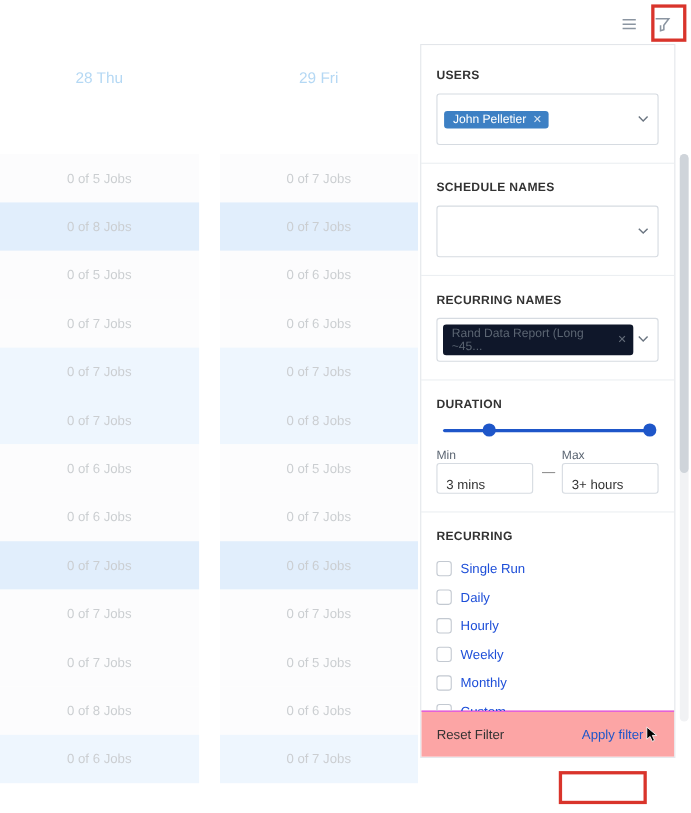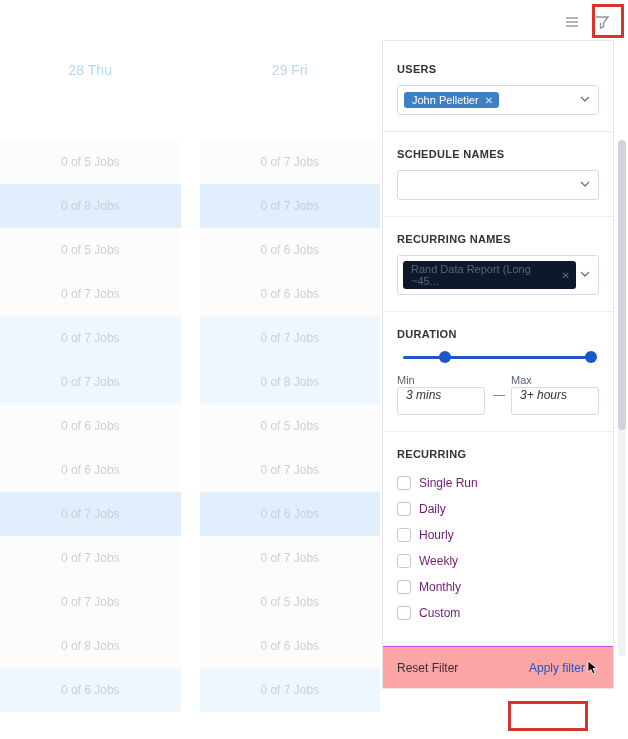--- a/index.html
+++ b/index.html
@@ -25,40 +25,40 @@
   .hl-apply  { bottom:8px; right:40px; width:80px; height:30px; }
 
   
   .panel { position:absolute; top:40px; right:14px; bottom:50px; width:232px; background:#fff; border:1px solid #e3e6ea; z-index:40; overflow:hidden; font-size:12px;padding-left:21px; }
   .panel-body { position:absolute; top:0; left:0; right:0; bottom:42px; overflow-y:auto; padding:16px 14px 0 14px; }
   .panel-body::-webkit-scrollbar { width:8px; }
   .panel-body::-webkit-scrollbar-thumb { background:#cdd2d8; border-radius:4px; }
   .section-label { font-size:11px; font-weight:700; letter-spacing:0.3px; color:#333; margin:6px 0 10px; }
   .sep { border-top:1px solid #eceff2; margin:16px -14px; }
 
-  .select { border:1px solid #d6dbe1; border-radius:3px; height:30px; display:flex; align-items:center; padding:0 6px; position:relative; }
+  .select { border:1px solid #d6dbe1; border-radius:3px; height:47px; display:flex; align-items:center; padding:0 6px; position:relative; }
   .select.tall { height:auto; min-height:36px; padding:5px 22px 5px 5px; align-items:flex-start; }
   .chev { position:absolute; right:8px; top:50%; transform:translateY(-50%); color:#6c7682; }
   .chip { display:inline-flex; align-items:center; background:#3d80c4; color:#fff; border-radius:3px; padding:2px 6px 2px 8px; font-size:11px; gap:6px; }
   .chip .x { font-size:10px; opacity:.8; cursor:pointer; }
   .chip.gray { background:#0f172a; color:#5b6572; }
   .chip.gray .x { color:#7a838e; }
 
   .slider { position:relative; height:14px; margin:6px 2px 10px; }
   .slider-track { position:absolute; left:4px; right:4px; top:6px; height:3px; background:#1e56c9; border-radius:2px; }
   .slider-thumb { position:absolute; top:1px; width:12px; height:12px; border-radius:50%; background:#1e56c9; }
   .slider-thumb.l { left:40px; }
   .slider-thumb.r { right:0; }
   .dur-row { display:flex; align-items:center; gap:8px; }
   .dur-col { flex:1; }
   .dur-lbl { font-size:11px; color:#5b6572; margin-bottom:1px; }
-  .dur-input { border:1px solid #d6dbe1; border-radius:3px; height:28px; display:flex; align-items:flex-start; padding:0 8px; font-size:12px; color:#333;font-style:italic; }
+  .dur-input { border:1px solid #d6dbe1; border-radius:3px; height:28px; display:flex; align-items:flex-end; padding:0 8px; font-size:12px; color:#333; }
   .dash { width:10px; text-align:center; color:#777; }
 
-  .opt { display:flex; align-items:center; gap:8px; padding:6px 0; color:#701a75; }
+  .opt { display:flex; align-items:center; gap:8px; padding:6px 0; color:#1d4ed8; }
   .cbox { width:14px; height:14px; border:1px solid #c3c9d1; border-radius:3px; }
 
   .panel-footer { position:absolute; left:0; right:0; bottom:0; height:42px; border-top:1px solid #d946ef; display:flex; align-items:center; justify-content:space-between; padding:0 14px; background:#fca5a5; }
   .btn-reset { color:#333; font-size:12px; background:none; border:none; cursor:pointer; }
   .btn-apply { color:#1e56c9; font-size:12px; background:none; border:none; cursor:pointer; display:flex; align-items:center; gap:2px; }
   .cursor { width:12px; height:16px; display:inline-block; }
 
   
   .outer-scroll { position:absolute; top:140px; right:2px; width:8px; height:516px; background:#f1f2f4; border-radius:4px; z-index:35; }
   .outer-scroll-thumb { position:absolute; top:0; left:0; right:0; height:290px; background:#cfd4da; border-radius:4px; }

